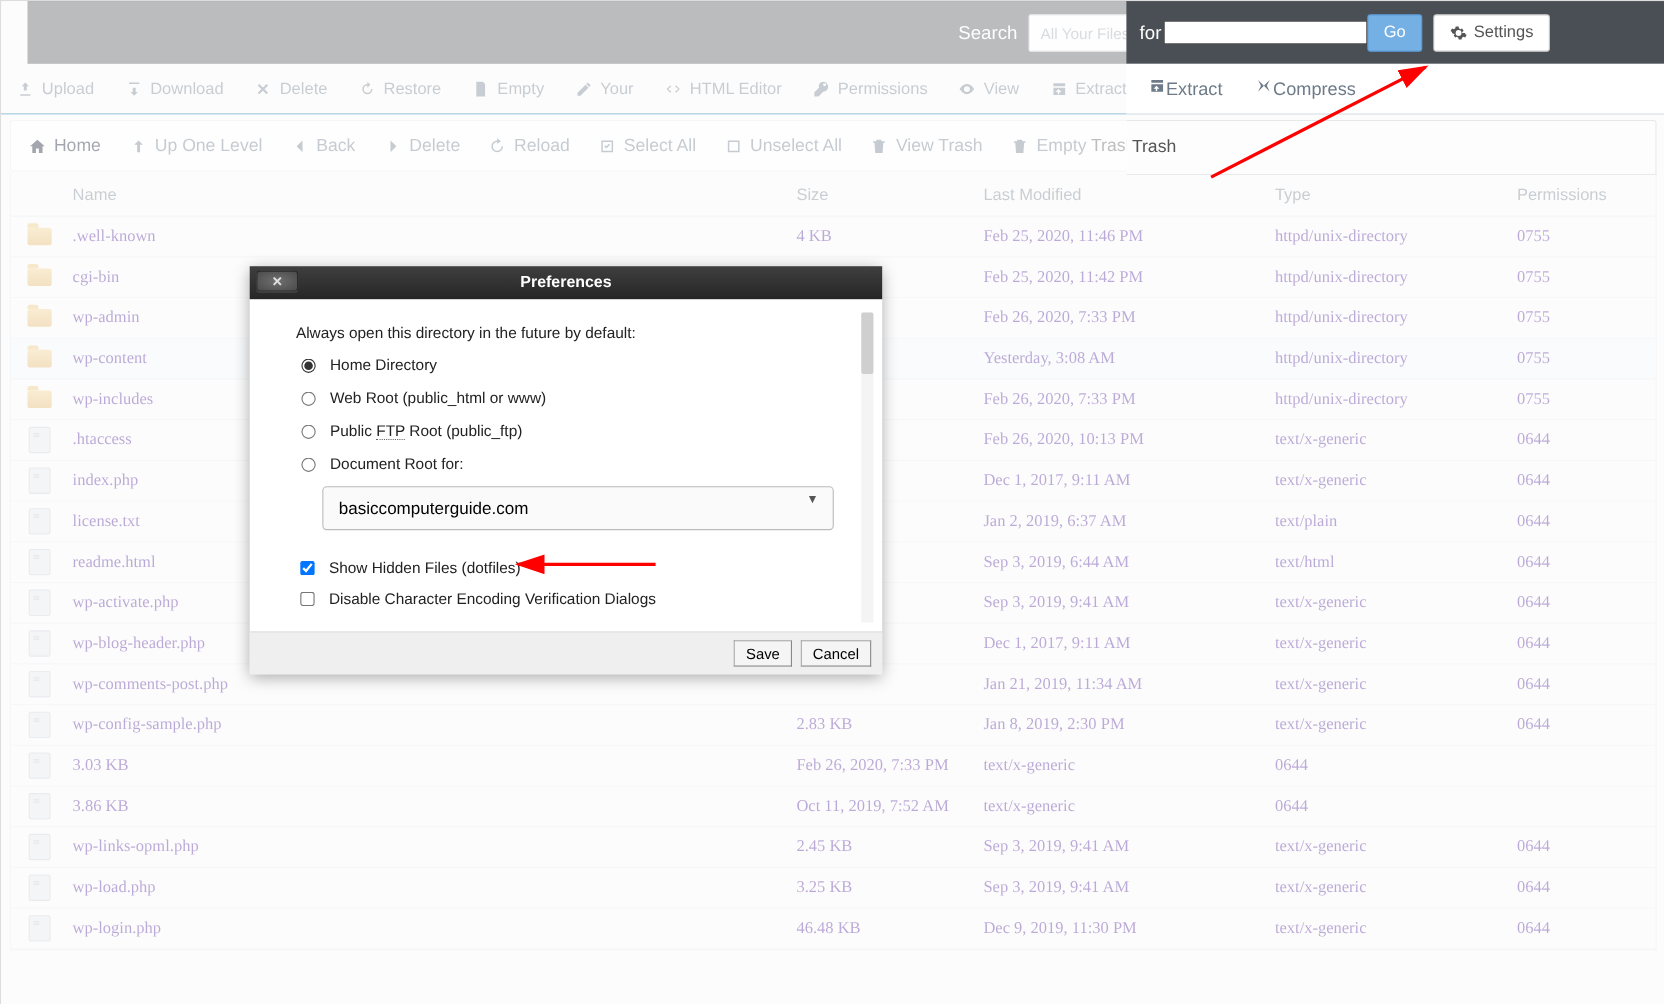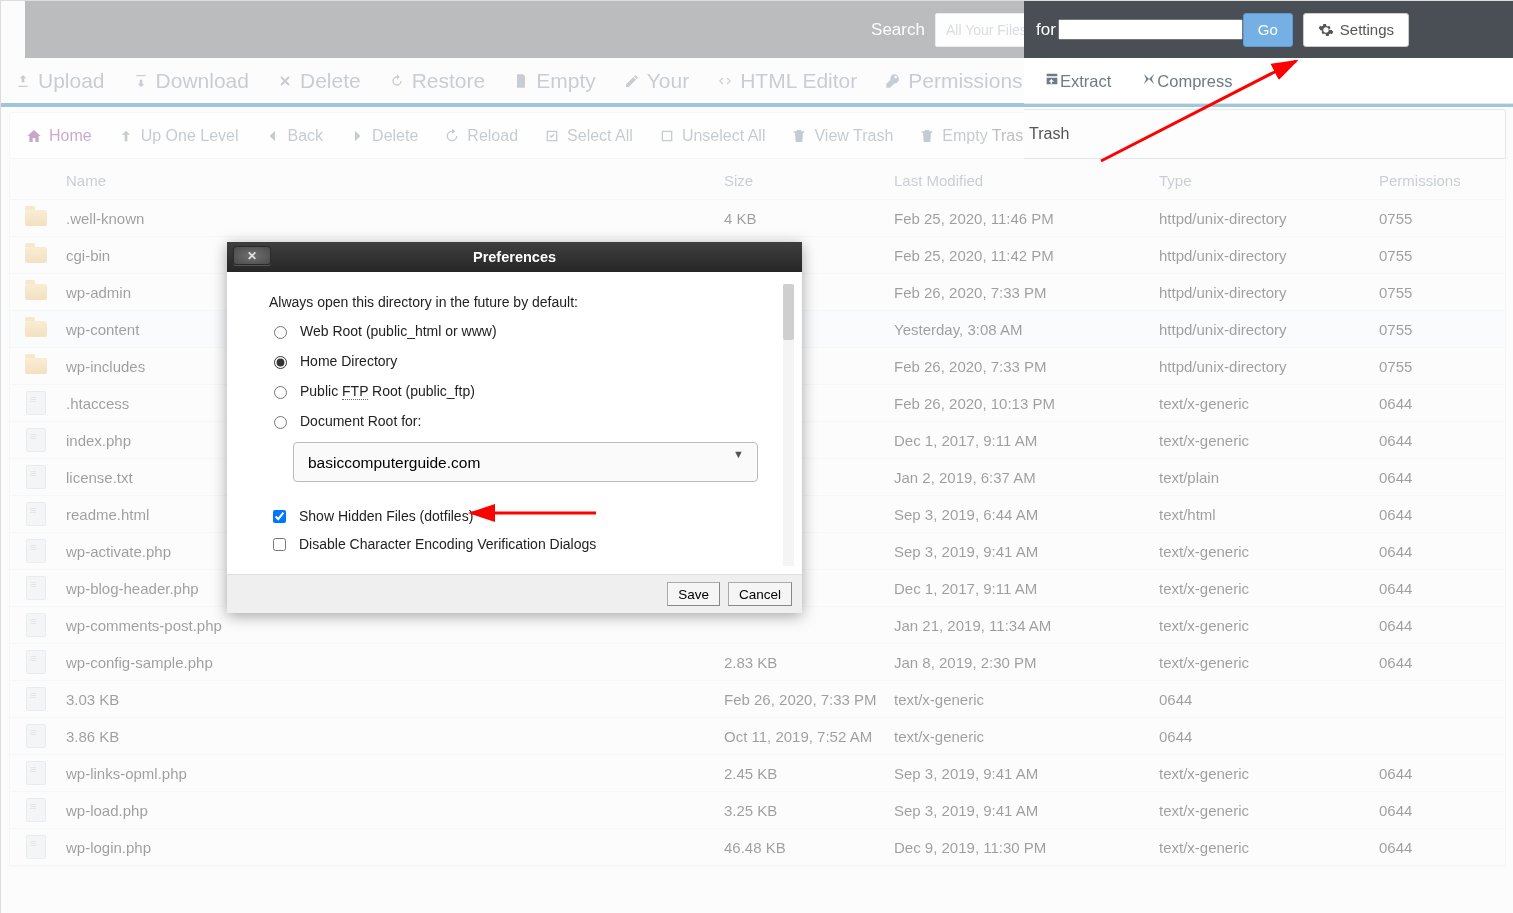--- a/index.html
+++ b/index.html
@@ -20,32 +20,32 @@
   .topbar .spacer{flex:1;}
   .topbar .lbl{color:#fafafa;font-size:17px;}
   .topbar select.files{height:34px;width:155px;background:#fbfbfb;border:1px solid #ccc;color:#9aa5ad;font-size:14px;padding:0 10px;margin:0 10px;appearance:none;border-radius:2px;}
   .topbar .selectwrap{position:relative;}
   .topbar .selectwrap::after{content:"▼";position:absolute;right:20px;top:10px;font-size:10px;color:#a0a0a0;}
   .topbar input.term{height:34px;width:180px;border:1px solid #ccc;border-radius:2px;margin:0 8px;padding:0 8px;}
   .btn{display:inline-flex;align-items:center;gap:6px;height:34px;padding:0 14px;border:1px solid #ccc;background:#fff;color:#555;border-radius:3px;font-size:15px;cursor:pointer;}
   .btn.go{background:var(--btn-blue);border-color:#5b9bd6;color:#fff;}
   .btn.settings{background:var(--settings-bg);color:#555;margin-left:10px;}
   
-  .toolbar{height:45px;display:flex;align-items:center;gap:28px;padding:0 14px;font-size:21px;color:#6d7b88;border-bottom:4px solid #0369a1;}
+  .toolbar{height:45px;display:flex;align-items:center;gap:28px;padding:0 14px;font-size:15px;color:#6d7b88;border-bottom:1px solid #0369a1;}
   .toolbar .titem{display:flex;align-items:center;gap:7px;cursor:pointer;}
   .navbar{height:45px;margin:5px 8px 2px 8px;border:1px solid #e5e7e9;border-radius:3px;display:flex;align-items:center;gap:26px;padding:0 16px;font-size:16px;color:#687886;background:#fdfdfd;}
   .navbar .nitem{display:flex;align-items:center;gap:7px;cursor:pointer;}
-  .navbar .nitem.home{color:#701a75;justify-content:center;}
+  .navbar .nitem.home{color:#0f172a;justify-content:center;}
   .navbar .trash-lbl{color:#555;}
   
   .table{margin:0 8px;border:1px solid #e5e7e9;border-top:none;}
   .thead,.trow{display:grid;grid-template-columns:52px 1fr 170px 265px 220px 130px;align-items:center;font-size:15px;}
   .thead{height:38px;color:#6f7e8c;border-bottom:1px solid #e1e4e7;}
   .thead div{padding:0 4px;}
-  .trow{height:36px;border-bottom:1px solid var(--row-border);color:#000000;}
+  .trow{height:36px;border-bottom:1px solid var(--row-border);color:#4c1d95;font-family:Liberation Serif, serif;}
   .trow .cell{padding:0 4px;white-space:nowrap;overflow:hidden;text-overflow:ellipsis;}
   .iconcell{display:flex;align-items:center;justify-content:center;}
   .folder-icon{width:22px;height:16px;background:linear-gradient(#f0cf8a,#dfaf5f);border-radius:2px;position:relative;}
   .folder-icon::before{content:"";position:absolute;top:-4px;left:0;width:10px;height:4px;background:#e8c273;border-radius:2px 2px 0 0;}
   .file-icon{width:18px;height:22px;background:#dfe5ea;border:1px solid #c3ccd3;border-radius:2px;position:relative;}
   .file-icon::after{content:"≡";position:absolute;left:3px;top:1px;font-size:11px;color:#a7b2bb;letter-spacing:.5px;}
   .trow.sel{background:#f1f4f6;}
   
   .dim{position:absolute;inset:0;background:rgba(255,255,255,.62);}
   .topbar,.toolbar,.navbar,.table{}
@@ -448,26 +448,26 @@
 
   <div class="dialog">
     <div class="dhead">
       <div class="close">✕</div>
       <span>Preferences</span>
     </div>
     <div class="dbody">
       <div class="scroll">
         <div style="margin-bottom:6px;">Always open this directory in the future by default:</div>
         <label class="opt">
+            <input type="radio" name="dd" checked="" style="">
+            <span>Home Directory</span>
+          </label>
+        <label class="opt">
             <input type="radio" name="dd" style="">
             <span>Web Root (public_html or www)</span>
-          </label>
-        <label class="opt">
-            <input type="radio" name="dd" checked="" style="">
-            <span>Home Directory</span>
           </label>
         <label class="opt">
             <input type="radio" name="dd" style="">
             <span><span>Public </span><span class="dotted">FTP</span><span> Root (public_ftp)</span></span>
           </label>
         <label class="opt">
             <input type="radio" name="dd" style="">
             <span>Document Root for:</span>
           </label>
         <div class="selwrap"><select class="domainsel"><option>basiccomputerguide.com</option></select></div>

